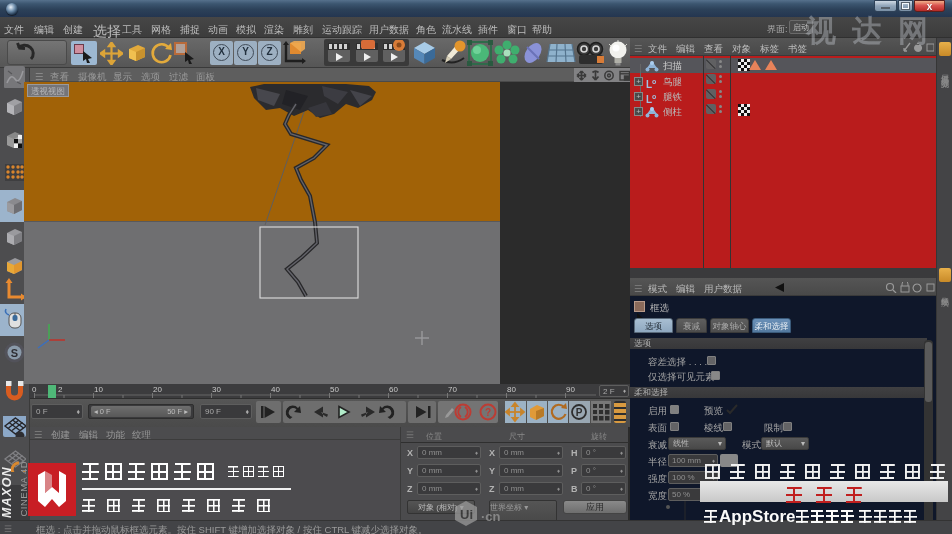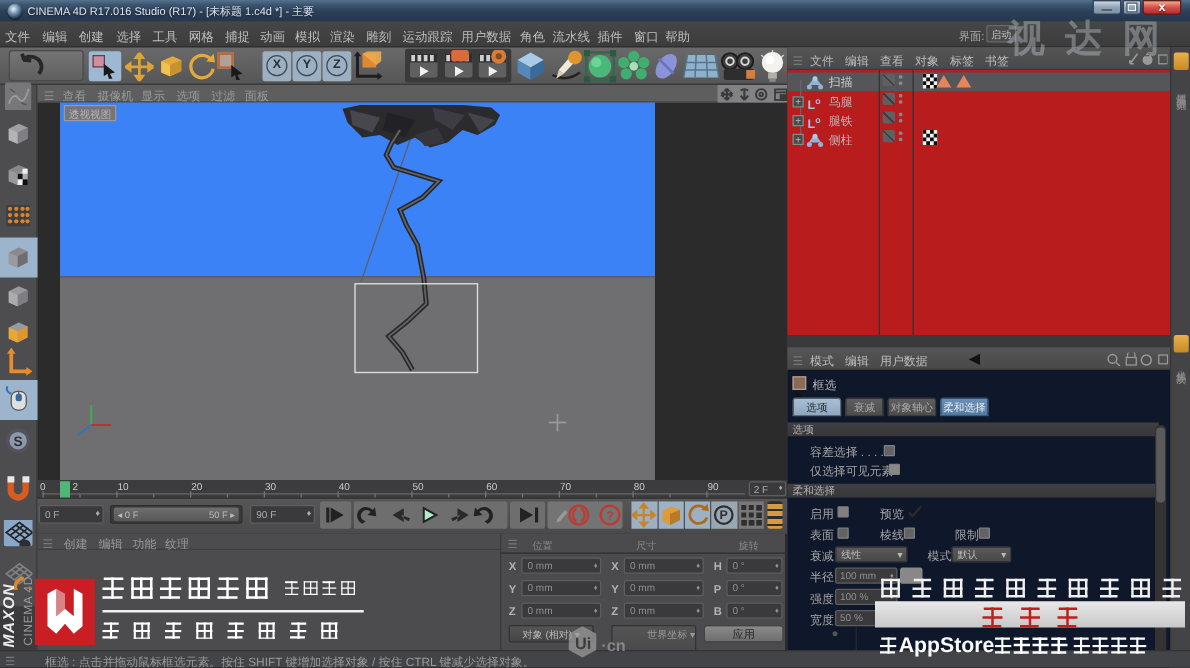--- a/index.html
+++ b/index.html
@@ -33,21 +33,21 @@
 #vpmenu .mtx,#matmenu .mtx,#ommenu .mtx,#ammenu .mtx{font-size:9.5px}
 
 #toolbar{left:0;top:38px;width:952px;height:30px;background:linear-gradient(#696969,#565656);border-bottom:1px solid #3a3a3a}
 .tbtn{position:absolute;top:3px;width:24px;height:24px;border-radius:2px}
 .hl{background:#9db8d2}
 
 #lstrip{left:0;top:68px;width:30px;height:452px;background:#4d4d4f;border-right:1px solid #3a3a3a}
 .lic{position:absolute;left:3px;width:23px;height:23px;border-radius:2px}
 
 #vpmenu{left:30px;top:68px;width:600px;height:14px;background:#5e5e5e;border-bottom:1px solid #4a4a4a}
-#vp{left:48px;top:82px;width:476px;height:302px;background:#3b82f6;overflow:hidden}
+#vp{left:24px;top:82px;width:476px;height:302px;background:#a16207;overflow:hidden}
 #vp .lower{position:absolute;left:0;top:139px;width:598px;height:163px;background:#6f6f71;border-top:1px solid #59595b}
 
 #ruler{left:30px;top:384px;width:600px;height:15px;background:#3c3c3e;border-bottom:1px solid #2e2e2e}
 #transport{left:30px;top:399px;width:600px;height:28px;background:linear-gradient(#565656,#4a4a4a)}
 
 #matmenu{left:30px;top:427px;width:370px;height:13px;background:#4c4c4e;border-bottom:1px solid #3c3c3c}
 #matarea{left:30px;top:440px;width:370px;height:80px;background:#4c4b4e}
 #coord{left:400px;top:427px;width:228px;height:93px;background:#4b4b4d;border-left:1px solid #3a3a3a}
 
 #status{left:0;top:520px;width:952px;height:14px;background:#434447;border-top:1px solid #333}
@@ -58,35 +58,34 @@
 #ammenu{left:630px;top:278px;width:306px;height:18px;background:linear-gradient(#555,#494949);border-bottom:1px solid #3a3a3a}
 #amarea{left:630px;top:296px;width:306px;height:238px;background:#0f172a}
 #redge{left:936px;top:38px;width:16px;height:496px;background:#444446;border-left:1px solid #363636}
 .sect{position:absolute;left:0;height:11px;background:linear-gradient(#404042,#373739);color:#b0b0b0;font-size:8.5px;padding-left:4px;width:100%}
 .chk{position:absolute;width:9px;height:9px;background:#636365;border:1px solid #808080;border-radius:1px}
 .fld{position:absolute;background:#3a3a3c;border:1px solid #5e5e5e;border-radius:2px;color:#909090;font-size:8px}
 </style></head>
 <body>
 <div id="root">
 <div class="abs" id="title">
-      <span class="t">CINEMA 4D R17.016 Studio (R17) - [未标题 1.c4d *] - 主要</span>
  <div class="abs" style="left:6px;top:2.5px;width:12px;height:12px;border-radius:50%;background:radial-gradient(circle at 40% 35%,#e8f0f8,#6a8aa8 40%,#1a2e44 75%);box-shadow:0 1px 1px rgba(0,0,0,.5)"></div>
  <div class="abs" style="left:874px;top:0;width:23px;height:12px;background:linear-gradient(#cfd9e4,#8fa3b8 50%,#7a90a6);border:1px solid #2f4258;border-radius:0 0 3px 3px">
         <div class="abs" style="left:6px;top:6px;width:9px;height:2px;background:#f2f6fa;border:1px solid #57606b"></div>
       </div>
  <div class="abs" style="left:898px;top:0;width:15px;height:12px;background:linear-gradient(#cfd9e4,#8fa3b8 50%,#7a90a6);border:1px solid #2f4258;border-radius:0 0 3px 3px">
         <div class="abs" style="left:3px;top:2px;width:7px;height:6px;border:1.5px solid #f4f8fc;outline:1px solid #57606b"></div>
       </div>
  <div class="abs" style="left:914px;top:0;width:31px;height:12px;background:linear-gradient(#f0b08a,#d9534f 45%,#b52b27);border:1px solid #5c1f1c;border-radius:0 0 3px 3px;color:#fff;font-size:10px;font-weight:bold;text-align:center;line-height:11px;text-shadow:0 1px 1px #7a1f1c">x</div>
 </div>
 <div class="abs" id="menubar">
  <span class="mtx" style="left:4px;font-size:10px">文件</span>
       <span class="mtx" style="left:34px;font-size:10px">编辑</span>
       <span class="mtx" style="left:63px;font-size:10px">创建</span>
-      <span class="mtx" style="left:93px;font-size:10px">选择</span>
+      <span class="mtx" style="left:93px;font-size:14px">选择</span>
       <span class="mtx" style="left:122px;font-size:10px">工具</span>
       <span class="mtx" style="left:151px;font-size:10px">网格</span>
       <span class="mtx" style="left:180px;font-size:10px">捕捉</span>
       <span class="mtx" style="left:208px;font-size:10px">动画</span>
       <span class="mtx" style="left:236px;font-size:10px">模拟</span>
       <span class="mtx" style="left:264px;font-size:10px">渲染</span>
       <span class="mtx" style="left:293px;font-size:10px">雕刻</span>
       <span class="mtx" style="left:322px;font-size:10px">运动跟踪</span>
       <span class="mtx" style="left:369px;font-size:10px">用户数据</span>
       <span class="mtx" style="left:416px;font-size:10px">角色</span>
@@ -520,21 +519,21 @@
       <div class="fld" style="left:98px;top:37px;width:64px;height:13px;line-height:12px;padding-left:4px">0 mm<span style="float:right;margin-right:2px;font-size:6px">♦</span></div>
  <span class="abs" style="left:170px;top:39px;color:#b2b2b2;font-size:9px;font-weight:bold">P</span>
       <div class="fld" style="left:180px;top:37px;width:45px;height:13px;line-height:12px;padding-left:4px">0 °<span style="float:right;margin-right:2px;font-size:6px">♦</span></div>
  <span class="abs" style="left:6px;top:57px;color:#b2b2b2;font-size:9px;font-weight:bold">Z</span>
       <div class="fld" style="left:16px;top:55px;width:64px;height:13px;line-height:12px;padding-left:4px">0 mm<span style="float:right;margin-right:2px;font-size:6px">♦</span></div>
  <span class="abs" style="left:88px;top:57px;color:#b2b2b2;font-size:9px;font-weight:bold">Z</span>
       <div class="fld" style="left:98px;top:55px;width:64px;height:13px;line-height:12px;padding-left:4px">0 mm<span style="float:right;margin-right:2px;font-size:6px">♦</span></div>
  <span class="abs" style="left:170px;top:57px;color:#b2b2b2;font-size:9px;font-weight:bold">B</span>
       <div class="fld" style="left:180px;top:55px;width:45px;height:13px;line-height:12px;padding-left:4px">0 °<span style="float:right;margin-right:2px;font-size:6px">♦</span></div>
  <div class="abs" style="left:6px;top:73px;width:68px;height:14px;background:linear-gradient(#555,#444);border:1px solid #333;border-radius:2px;color:#bbb;font-size:8px;line-height:13px;text-align:center">对象 (相对) ▾</div>
- <div class="abs" style="left:88px;top:73px;width:68px;height:30px;background:linear-gradient(#555,#444);border:1px solid #333;border-radius:2px;color:#999;font-size:8px;line-height:13px;text-align:right">世界坐标 ▾</div>
+ <div class="abs" style="left:88px;top:73px;width:68px;height:30px;background:linear-gradient(#555,#444);border:1px solid #333;border-radius:2px;color:#999;font-size:8px;line-height:13px;text-align:left">世界坐标 ▾</div>
  <div class="abs" style="left:162px;top:73px;width:64px;height:14px;background:linear-gradient(#8a8a8a,#6e6e6e);border:1px solid #444;border-radius:3px;color:#2a2a2a;font-size:9px;line-height:13px;text-align:center">应用</div>
 </div>
 <div class="abs" id="rpanel"></div>
 <div class="abs" id="ommenu">
  <span class="mtx" style="left:4px;top:5px;color:#777">☰</span>
  <span class="mtx" style="left:18px;top:5px">文件</span>
       <span class="mtx" style="left:46px;top:5px">编辑</span>
       <span class="mtx" style="left:74px;top:5px">查看</span>
       <span class="mtx" style="left:102px;top:5px">对象</span>
       <span class="mtx" style="left:130px;top:5px">标签</span>

